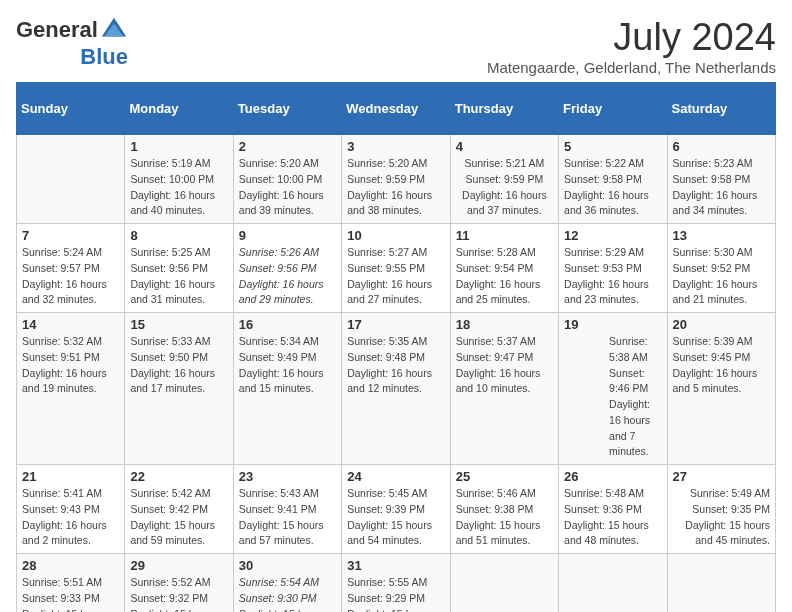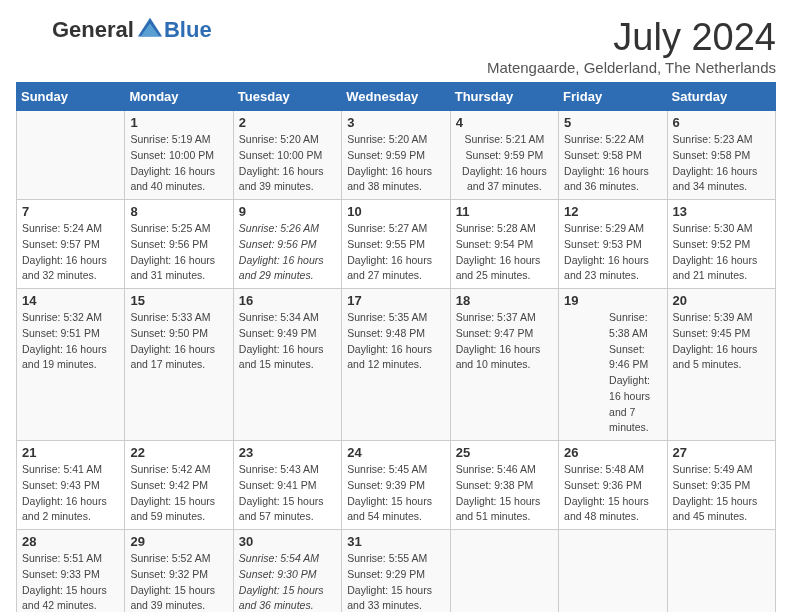--- a/index.html
+++ b/index.html
@@ -11,23 +11,22 @@
       padding: 16px;
     }
     .header {
       display: flex;
       justify-content: space-between;
       align-items: flex-start;
       margin-bottom: 6px;
     }
     .logo {
       display: flex;
-      flex-direction: row;
-      align-items: center;
-      margin-left: 36px;
+      flex-direction: column;
+      align-items: flex-end;
     }
     .logo-text {
       display: flex;
       align-items: center;
     }
     .logo-general {
       font-size: 22px;
       font-weight: bold;
       color: #333;
     }
@@ -54,21 +53,21 @@
       color: #555;
     }
     table {
       width: 100%;
       border-collapse: collapse;
       font-size: 11px;
     }
     thead tr th {
       background-color: #2e6db4;
       color: #fff;
-      padding: 6px 4px;
+      padding: 18px 4px;
       text-align: left;
       font-size: 13px;
       font-weight: bold;
       border: 1px solid #2e6db4;
     }
     tbody tr td {
       border: 1px solid #ccc;
       vertical-align: top;
       padding: 4px 5px;
       width: 14.28%;
@@ -314,21 +313,21 @@
         </td>
         <td>
           <span class="day-number">26</span>
           <div class="day-info" style="white-space: pre-line;">Sunrise: 5:48 AM
 Sunset: 9:36 PM
 Daylight: 15 hours
 and 48 minutes.</div>
         </td>
         <td>
           <span class="day-number">27</span>
-          <div class="day-info" style="white-space: pre-line;">Sunrise: 5:49 AM
+          <div class="day-info" style="white-space: pre-line; text-align: right;">Sunrise: 5:49 AM
 Sunset: 9:35 PM
 Daylight: 15 hours
 and 45 minutes.</div>
         </td>
       </tr>
       <tr>
         <td>
           <span class="day-number">28</span>
           <div class="day-info" style="white-space: pre-line;">Sunrise: 5:51 AM
 Sunset: 9:33 PM

